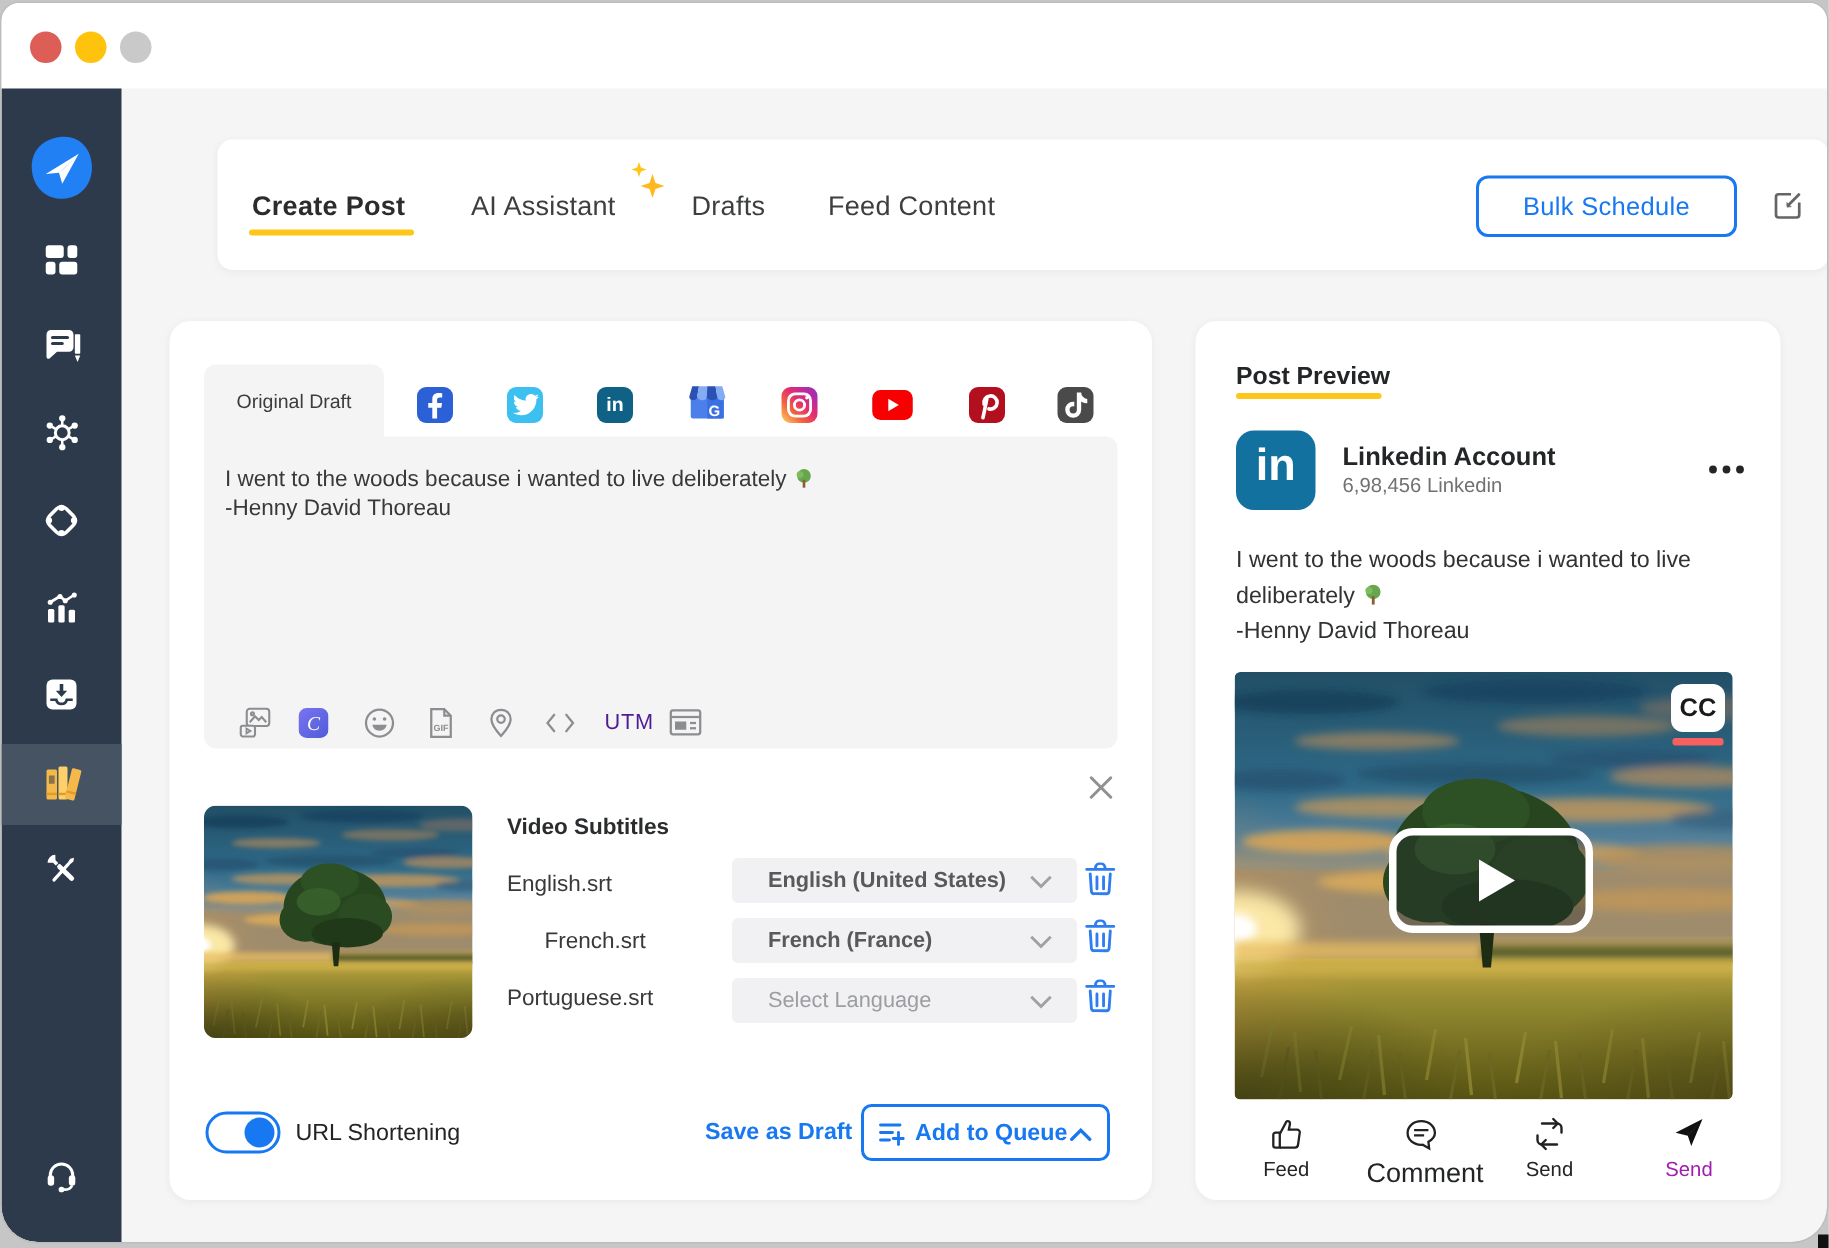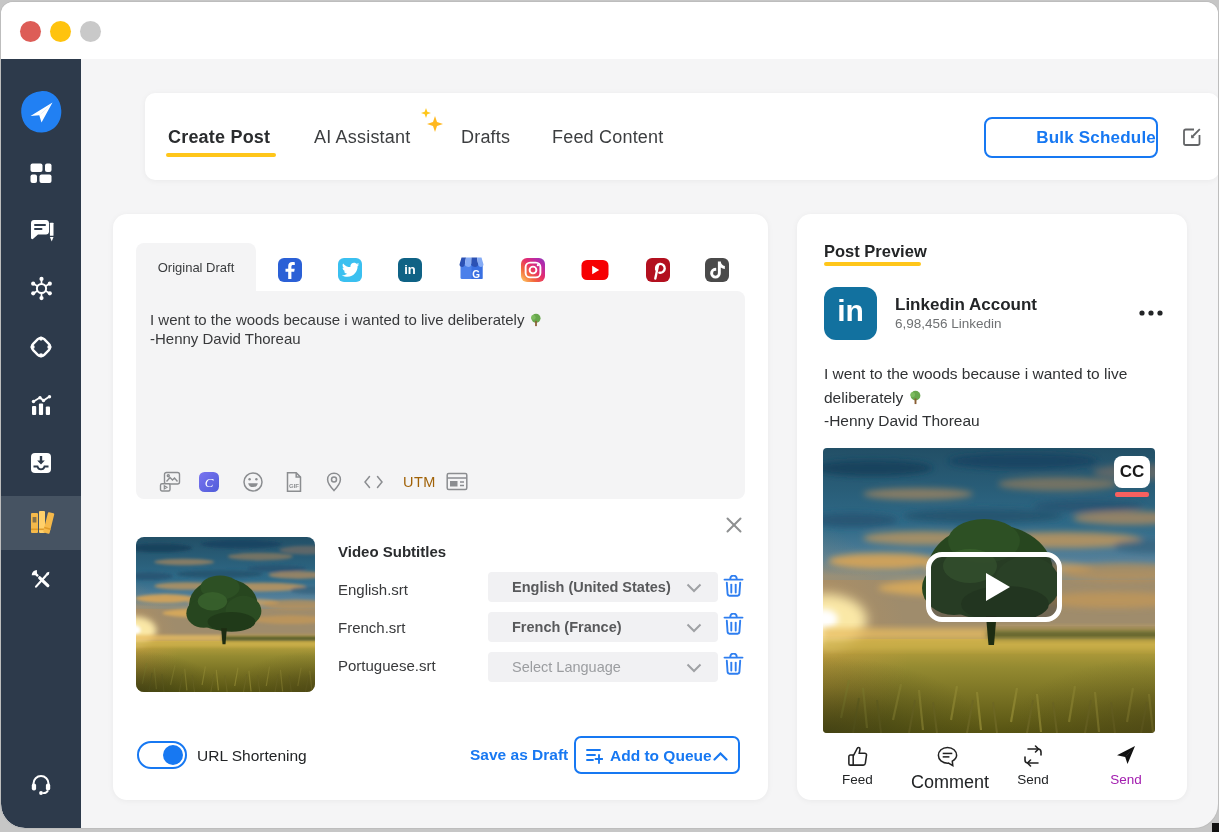--- a/index.html
+++ b/index.html
@@ -17,21 +17,21 @@
   #srow-hl { position:absolute; left:0; top:437px; width:80px; height:54px; background:#465362; }
   .card { position:absolute; background:#fff; border-radius:10px;
     box-shadow:0 1px 6px rgba(0,0,0,0.05); }
   #navcard { left:112px; top:91px; width:1074px; height:87px;margin-left:32px; }
   #leftcard  { left:112px; top:212px; width:655px; height:586px; border-radius:14px; }
   #rightcard { left:796px; top:212px; width:390px; height:586px; border-radius:14px; }
   .navitem { position:absolute; top:34px; font-size:18px; color:#3c3e40; letter-spacing:0.2px; }
   .yellowbar { position:absolute; height:4px; background:#ffc61a; border-radius:2px; }
   #bulkbtn { position:absolute; left:839px; top:24px; width:174px; height:41px;
     border:2px solid #1778f2; border-radius:8px; color:#1778f2; font-size:17px;
-    font-weight:bold; text-align:right; line-height:37px; letter-spacing:0.2px; }
+    font-weight:normal; text-align:center; line-height:37px; letter-spacing:0.2px; }
   #cornerblack { position:absolute; right:0; bottom:0; width:7px; height:9px; background:#111; }
   .sock { position:absolute; top:44px; width:24px; height:24px; border-radius:6px; }
   #tab { position:absolute; left:23px; top:29px; width:120px; height:48px; background:#f4f4f5;
     border-radius:8px 8px 0 0; font-size:13px; color:#3a3c3e; text-align:center; line-height:50px; }
   #txtarea { position:absolute; left:23px; top:77px; width:609px; height:208px;
     background:#f4f4f5; border-radius:0 8px 8px 8px; }
   .ddrow { position:absolute; left:375px; width:230px; height:30px; background:#f1f1f3;
     border-radius:4px; font-size:14.5px; font-weight:bold; color:#58595b; line-height:30px; }
   .trash { position:absolute; left:610px; width:21px; height:23px; }
   .lbl { position:absolute; left:225px; font-size:15px; color:#38393b; }
@@ -254,21 +254,21 @@
         <text x="11" y="16.5" text-anchor="middle" font-size="6" font-weight="bold" font-family="Liberation Sans" fill="#8b8d90" stroke="none">GIF</text>
       </svg>
       <svg class="abs" style="left:187px; top:180px;" width="22" height="22" viewBox="0 0 22 22" fill="none" stroke="#8b8d90" stroke-width="1.5">
         <path d="M11 2.2 C7.1 2.2 4.6 5 4.6 8.5 C4.6 12.7 11 19.6 11 19.6 C11 19.6 17.4 12.7 17.4 8.5 C17.4 5 14.9 2.2 11 2.2 Z"></path>
         <circle cx="11" cy="8.4" r="2.5"></circle>
       </svg>
       <svg class="abs" style="left:227px; top:181px;" width="21" height="20" viewBox="0 0 21 20" fill="none" stroke="#8b8d90" stroke-width="1.5" stroke-linecap="round">
         <polyline points="6.5,4.5 2,10 6.5,15.5"></polyline>
         <polyline points="14.5,4.5 19,10 14.5,15.5"></polyline>
       </svg>
-      <div class="abs" style="left:267px; top:183px; font-size:14.5px; color:#a16207; letter-spacing:0.5px;">UTM</div>
+      <div class="abs" style="left:267px; top:183px; font-size:14.5px; color:#4c1d95; letter-spacing:0.5px;">UTM</div>
       <svg class="abs" style="left:310px; top:181px;" width="22" height="20" viewBox="0 0 22 20" fill="none" stroke="#8b8d90" stroke-width="1.5">
         <rect x="1.2" y="1.5" width="19.6" height="16" rx="1.5"></rect>
         <line x1="1.2" y1="6" x2="20.8" y2="6"></line>
         <rect x="4" y="9" width="7.5" height="5.5" fill="#8b8d90" stroke="none"></rect>
         <line x1="14" y1="10" x2="18" y2="10"></line>
         <line x1="14" y1="13.5" x2="18" y2="13.5"></line>
       </svg>
     </div>
     <svg class="abs" style="left:612px; top:302px; width:18px; height:18px;" viewBox="0 0 18 18" stroke="#8e9091" stroke-width="2" stroke-linecap="round">
         <line x1="2.5" y1="2.5" x2="15.5" y2="15.5"></line>
@@ -378,21 +378,21 @@
             </g>
             <rect x="0" y="200" width="180" height="85" fill="url(#cornl)"></rect>
             <rect x="162" y="200" width="180" height="85" fill="url(#cornr)"></rect>
           </g>
         </defs>
         <use href="#scene"></use>
       </svg>
     </div>
     <div class="abs" style="left:225px; top:329px; font-size:15px; font-weight:bold; color:#2a2c2e;">Video Subtitles</div>
     <div class="lbl" style="top:367px;">English.srt</div>
-    <div class="lbl" style="top:405px;">French.srt</div>
+    <div class="lbl" style="top:405px;margin-left:25px;">French.srt</div>
     <div class="lbl" style="top:443px;">Portuguese.srt</div>
     <div class="ddrow" style="top:358px;"><span style="padding-left:24px;">English (United States)</span><svg class="abs" style="right:16px; top:11px;" width="16" height="10" viewBox="0 0 16 10" fill="none" stroke="#9fa1a4" stroke-width="2">
           <polyline points="1.5,1.5 8,8 14.5,1.5"></polyline>
         </svg></div>
     <div class="ddrow" style="top:398px;"><span style="padding-left:24px;">French (France)</span><svg class="abs" style="right:16px; top:11px;" width="16" height="10" viewBox="0 0 16 10" fill="none" stroke="#9fa1a4" stroke-width="2">
           <polyline points="1.5,1.5 8,8 14.5,1.5"></polyline>
         </svg></div>
     <div class="ddrow" style="top:438px; color:#9b9da0; font-weight:normal;"><span style="padding-left:24px;">Select Language</span><svg class="abs" style="right:16px; top:11px;" width="16" height="10" viewBox="0 0 16 10" fill="none" stroke="#9fa1a4" stroke-width="2">
           <polyline points="1.5,1.5 8,8 14.5,1.5"></polyline>
         </svg></div>

